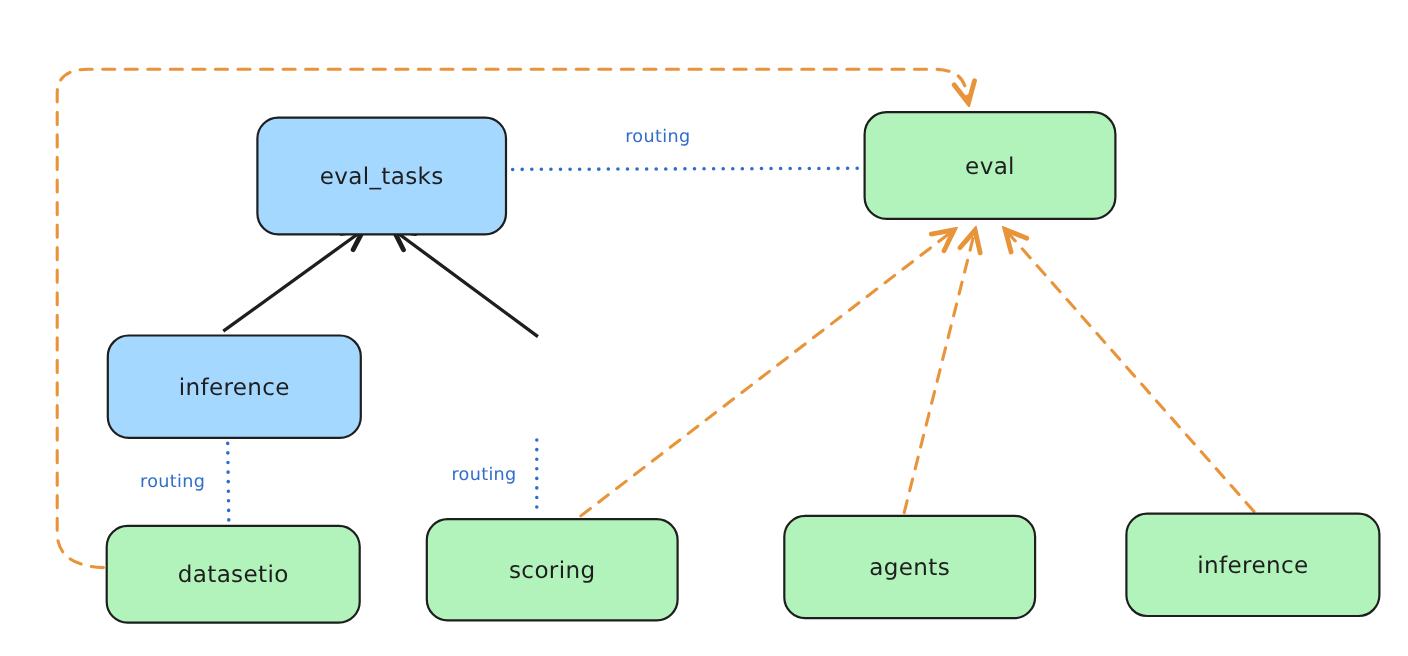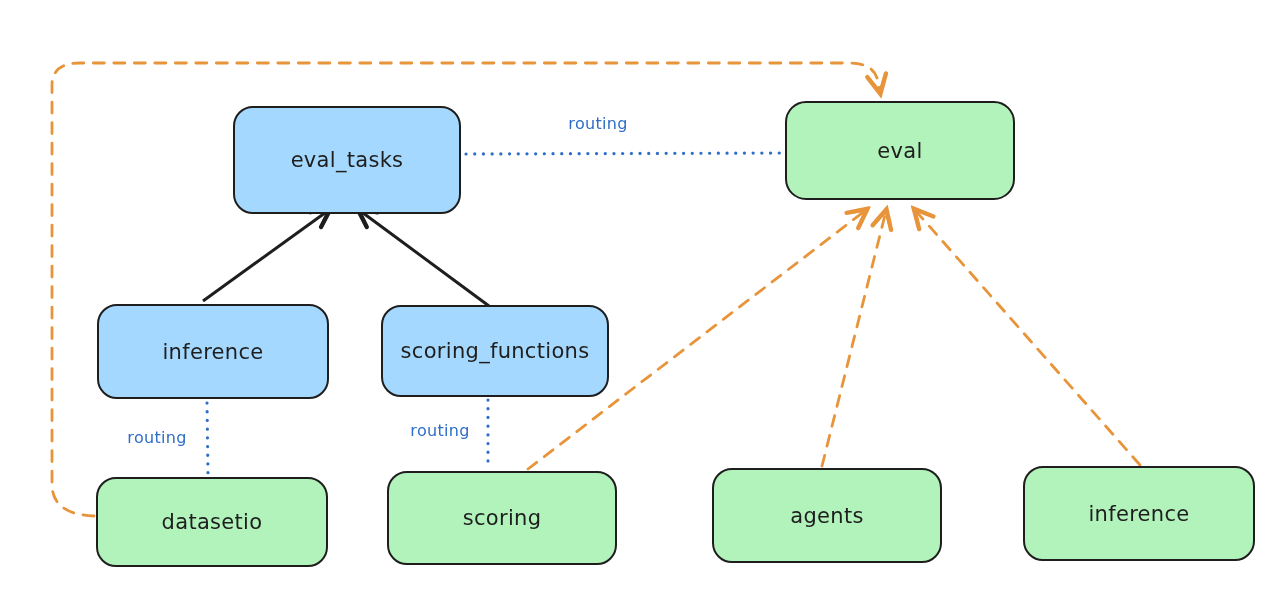--- a/index.html
+++ b/index.html
@@ -84,23 +84,20 @@
 
   <div class="node blue" id="n-eval_tasks">
     <span>eval_tasks</span>
   </div>
   <div class="node green" id="n-eval">
     <span>eval</span>
   </div>
   <div class="node blue" id="n-datasets">
     <span>inference</span>
   </div>
-  <div class="node blue" id="n-scoring_functions">
-    <span>scoring_functions</span>
-  </div>
   <div class="node green" id="n-scoring">
     <span>scoring</span>
   </div>
   <div class="node green" id="n-datasetio">
     <span>datasetio</span>
   </div>
   <div class="node green" id="n-inference">
     <span>inference</span>
   </div>
   <div class="node green" id="n-agents">

